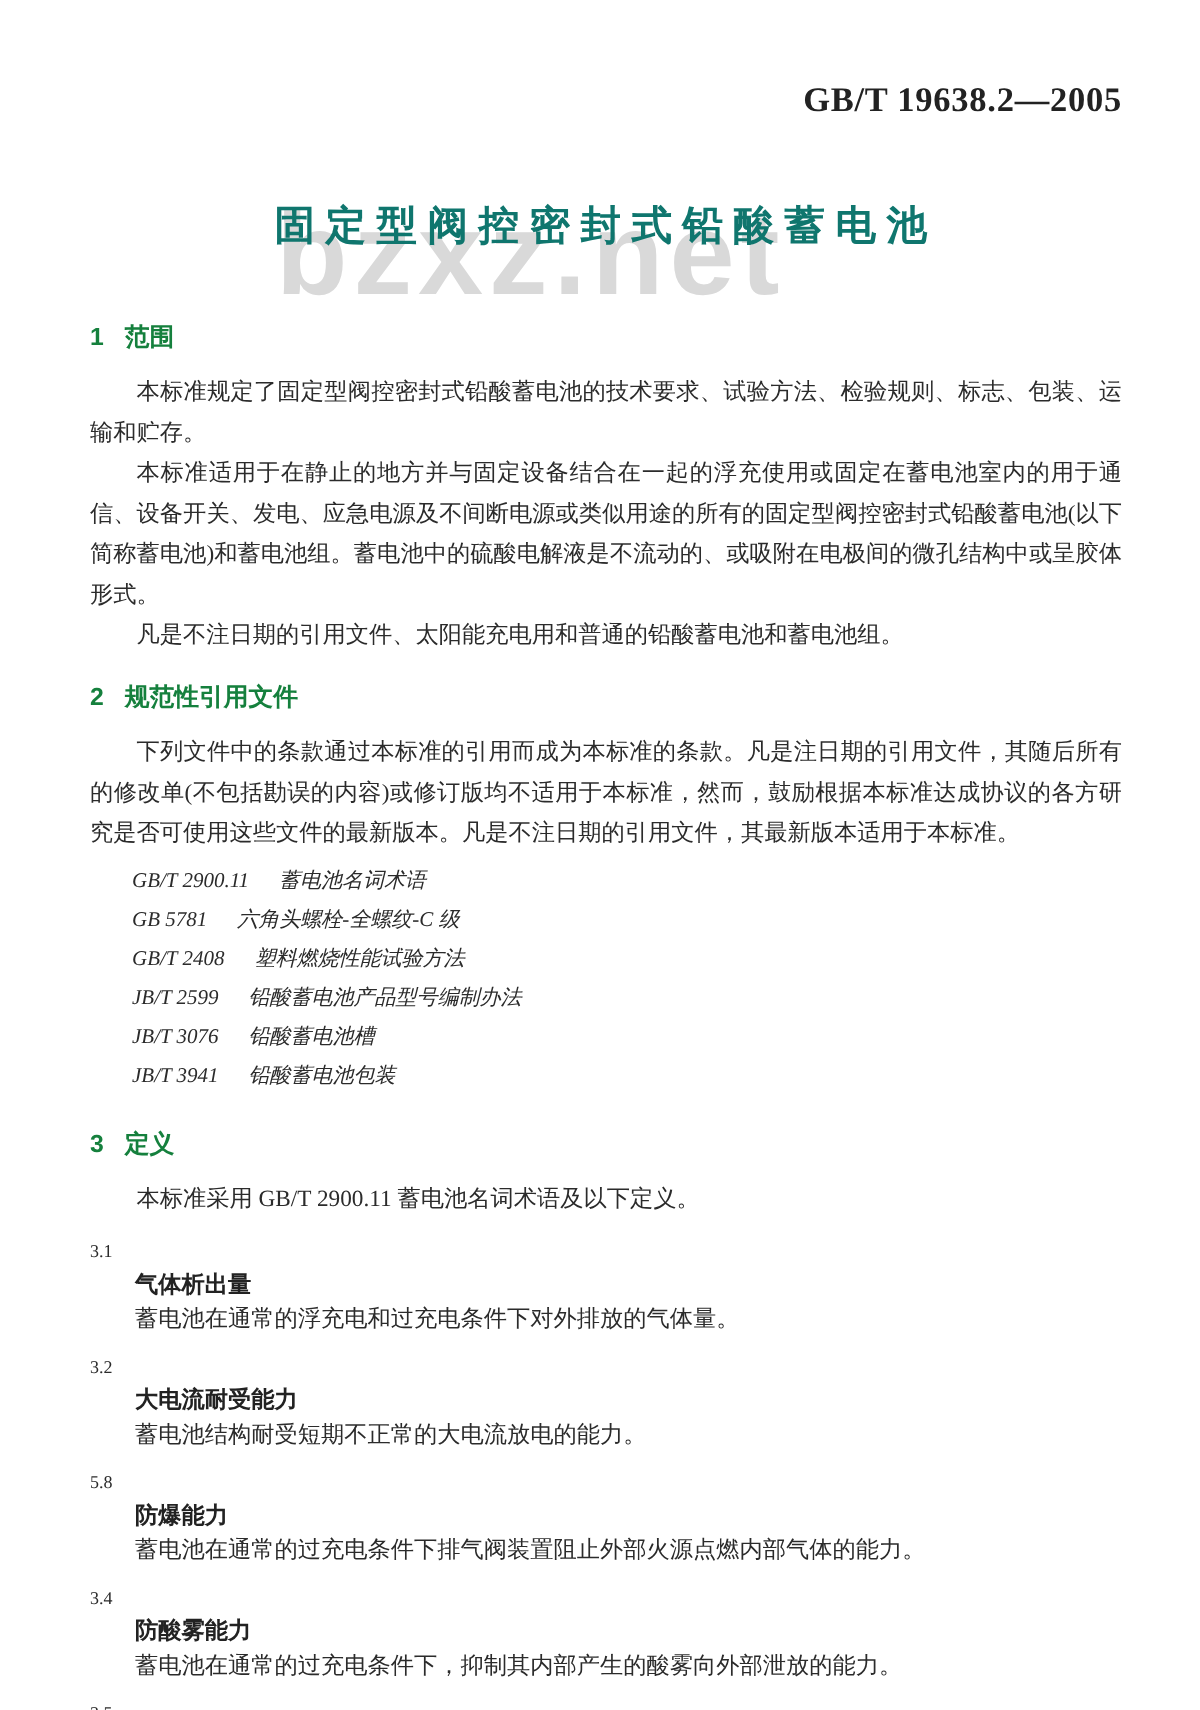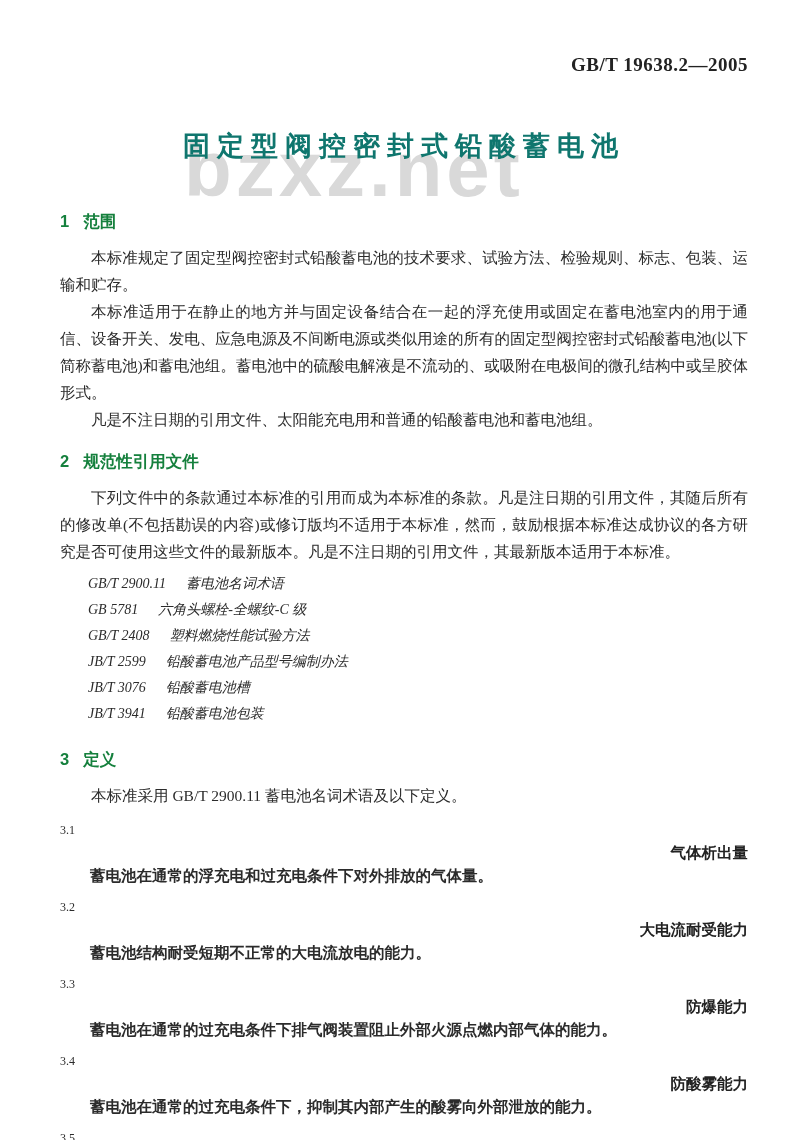--- a/index.html
+++ b/index.html
@@ -25,21 +25,21 @@
   .content {
     position: relative;
     z-index: 1;
     padding: 0 52px 0 60px;
   }
   .doc-number {
     padding-top: 54px;
     text-align: right;
     font-family: "Liberation Serif", serif;
     font-weight: bold;
-    font-size: 19px;
+    font-size: 23px;
     letter-spacing: 0.5px;
     color: #222;
   }
   .doc-title {
     margin-top: 52px;
     text-align: center;
     font-family: "Liberation Sans", sans-serif;
     font-weight: bold;
     font-size: 27px;
     letter-spacing: 7px;
@@ -79,36 +79,34 @@
   .ref-code { display: inline-block; }
   .ref-name { margin-left: 20px; }
   .def-list { margin-top: 10px; }
   .def-number {
     font-size: 12px;
     line-height: 22px;
     margin-top: 9px;
     color: #2b2b2b;
   }
   .def-term {
-    font-family: Liberation Serif, serif;
+    font-family: Liberation Mono, monospace;
     font-weight: bold;
     font-size: 15.5px;
     line-height: 22px;
     margin-left: 30px;
     margin-top: 1px;
     color: #222;
-    text-align: right;
   }
   .def-text {
     font-size: 15.5px;
     line-height: 22px;
     margin-left: 30px;
     margin-top: 1px;
     text-align: justify;
-    font-weight: bold;
   }
 </style>
 </head>
 <body>
 
 <div class="watermark">bzxz.net</div>
 
 <div class="content">
 
   <div class="doc-number">GB/T 19638.2—2005</div>
@@ -162,21 +160,21 @@
         <div class="def-number">3.1</div>
         <div class="def-term">气体析出量</div>
         <div class="def-text">蓄电池在通常的浮充电和过充电条件下对外排放的气体量。</div>
       </div>
       <div class="def-item">
         <div class="def-number">3.2</div>
         <div class="def-term">大电流耐受能力</div>
         <div class="def-text">蓄电池结构耐受短期不正常的大电流放电的能力。</div>
       </div>
       <div class="def-item">
-        <div class="def-number">3.3</div>
+        <div class="def-number">5.8</div>
         <div class="def-term">防爆能力</div>
         <div class="def-text">蓄电池在通常的过充电条件下排气阀装置阻止外部火源点燃内部气体的能力。</div>
       </div>
       <div class="def-item">
         <div class="def-number">3.4</div>
         <div class="def-term">防酸雾能力</div>
         <div class="def-text">蓄电池在通常的过充电条件下，抑制其内部产生的酸雾向外部泄放的能力。</div>
       </div>
       <div class="def-item">
         <div class="def-number">3.5</div>

